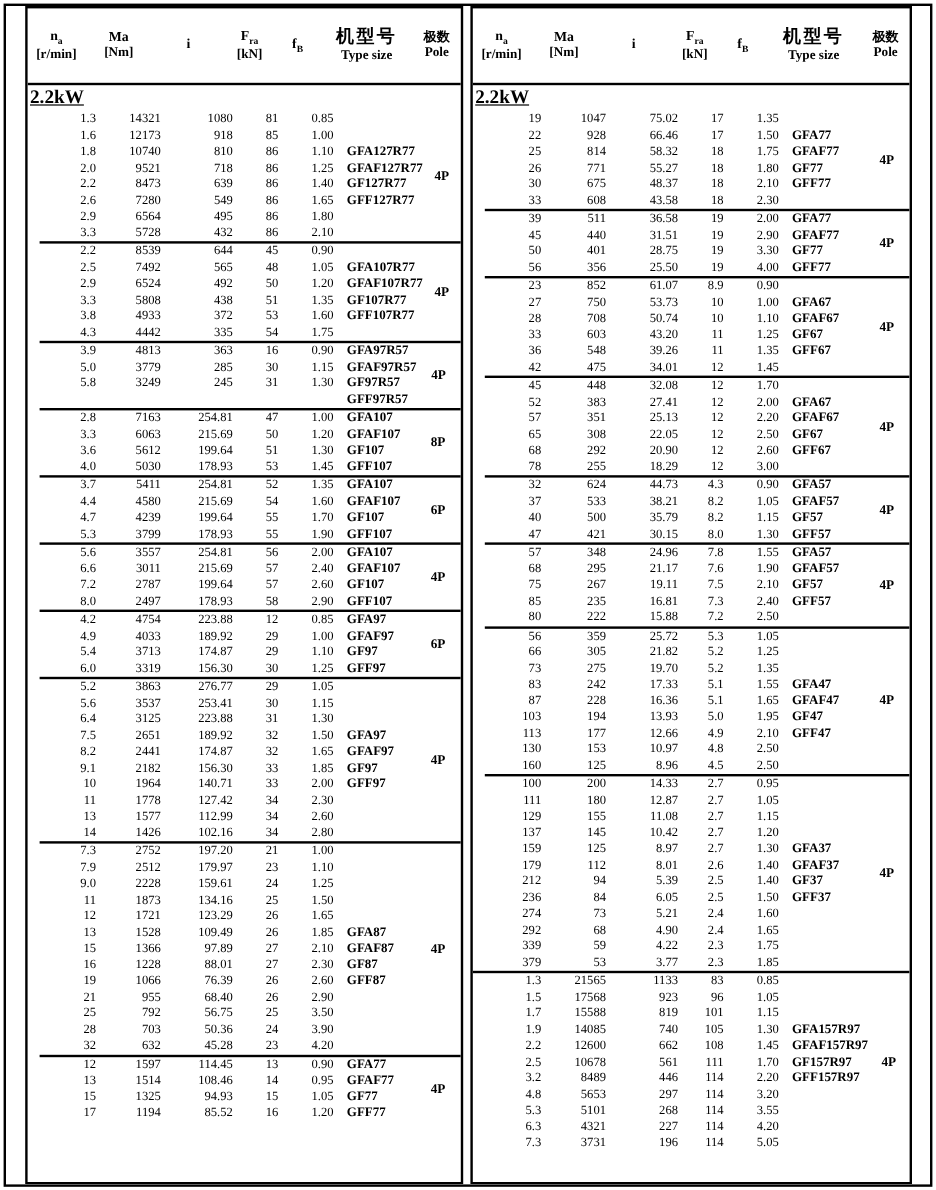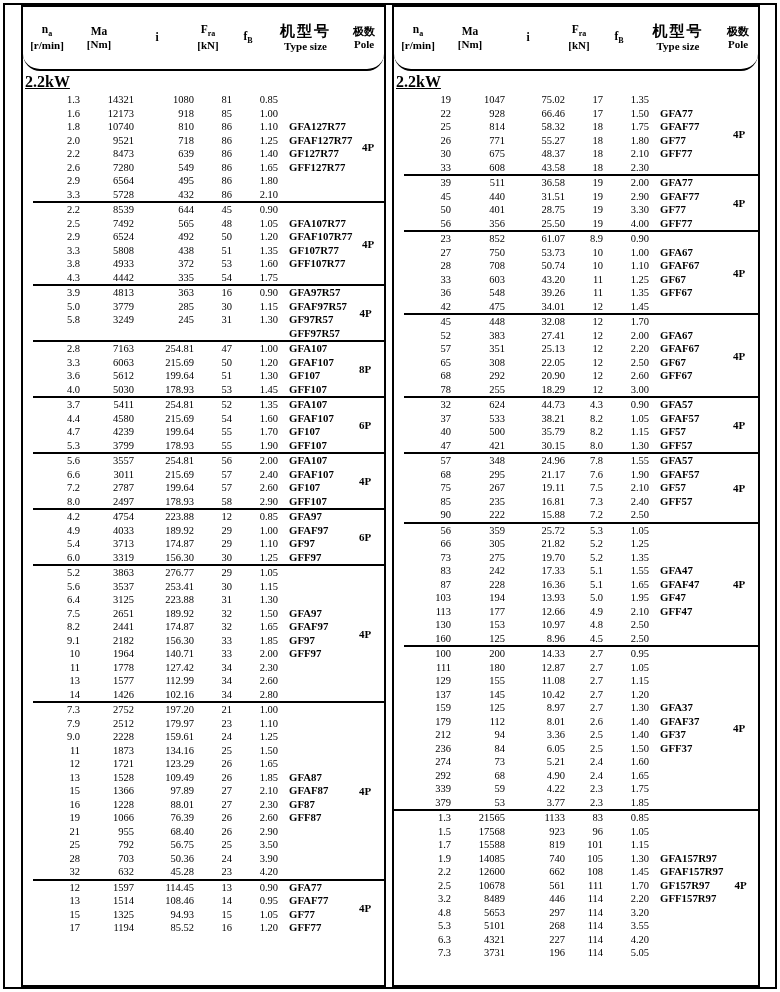--- a/index.html
+++ b/index.html
@@ -5,21 +5,21 @@
   html,body{margin:0;padding:0;background:#fff;}
   .page{position:relative;width:780px;height:992px;background:#ffffff;
         font-family:"Liberation Serif","DejaVu Serif",serif;color:#000;}
   .outer{position:absolute;left:3px;top:3px;width:770px;height:982px;border:2px solid #000;}
   .panel{position:absolute;top:5px;height:982px;border:2px solid #000;background:#fff;box-sizing:border-box;overflow:hidden;}
   .panel-left{left:21px;width:365px;}
   .panel-right{left:392px;width:368px;}
 
   .thead{height:62px;border-bottom:2px solid #000;display:grid;
          grid-template-columns:48px 56px 60px 42px 38px 1fr 40px;
-         align-items:center;font-weight:bold;border-radius:17px;}
+         align-items:center;font-weight:bold;}
   .th{text-align:center;font-size:11.5px;line-height:1.2;}
   .th sub{font-size:8px;}
   .tline1,.tline2{display:block;}
   .tline2{font-size:11px;}
   .th-type .tline1{font-size:15px;letter-spacing:2px;}
   .th-pole{font-size:11px;}
 
   .sec-title{font-size:16px;font-weight:bold;line-height:22px;height:22px;padding-left:2px;text-decoration:underline;}
   .section + .section{border-top:2px solid #000;}
   .rule{border-top:2px solid #000;margin-left:10px;}
@@ -925,21 +925,21 @@
               </div>
               <div class="row">
                 <div class="cell c-na">85</div>
                 <div class="cell c-ma">235</div>
                 <div class="cell c-i">16.81</div>
                 <div class="cell c-fra">7.3</div>
                 <div class="cell c-fb">2.40</div>
                 <div class="cell c-type">GFF57</div>
               </div>
               <div class="row">
-                <div class="cell c-na">90</div>
+                <div class="cell c-na">80</div>
                 <div class="cell c-ma">222</div>
                 <div class="cell c-i">15.88</div>
                 <div class="cell c-fra">7.2</div>
                 <div class="cell c-fb">2.50</div>
                 <div class="cell c-type"></div>
               </div>
             </div>
             <div class="pole">4P</div>
           </div>
           <div class="rule"></div>
@@ -1067,21 +1067,21 @@
                 <div class="cell c-na">179</div>
                 <div class="cell c-ma">112</div>
                 <div class="cell c-i">8.01</div>
                 <div class="cell c-fra">2.6</div>
                 <div class="cell c-fb">1.40</div>
                 <div class="cell c-type">GFAF37</div>
               </div>
               <div class="row">
                 <div class="cell c-na">212</div>
                 <div class="cell c-ma">94</div>
-                <div class="cell c-i">3.36</div>
+                <div class="cell c-i">5.39</div>
                 <div class="cell c-fra">2.5</div>
                 <div class="cell c-fb">1.40</div>
                 <div class="cell c-type">GF37</div>
               </div>
               <div class="row">
                 <div class="cell c-na">236</div>
                 <div class="cell c-ma">84</div>
                 <div class="cell c-i">6.05</div>
                 <div class="cell c-fra">2.5</div>
                 <div class="cell c-fb">1.50</div>

